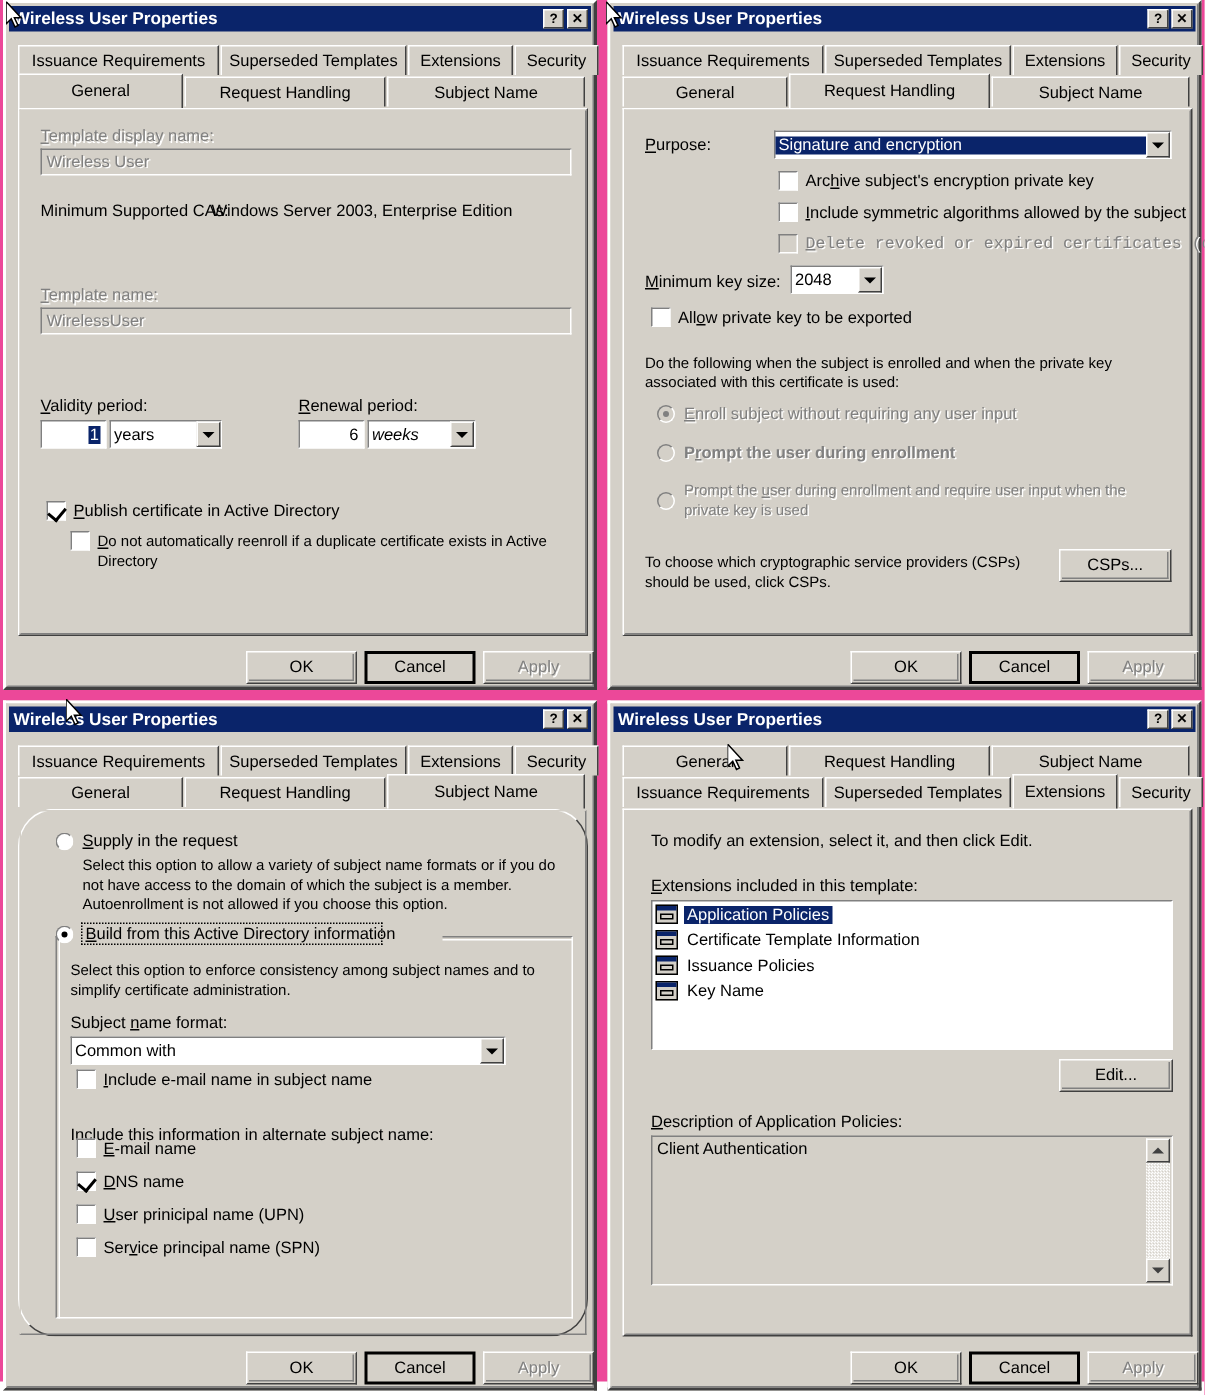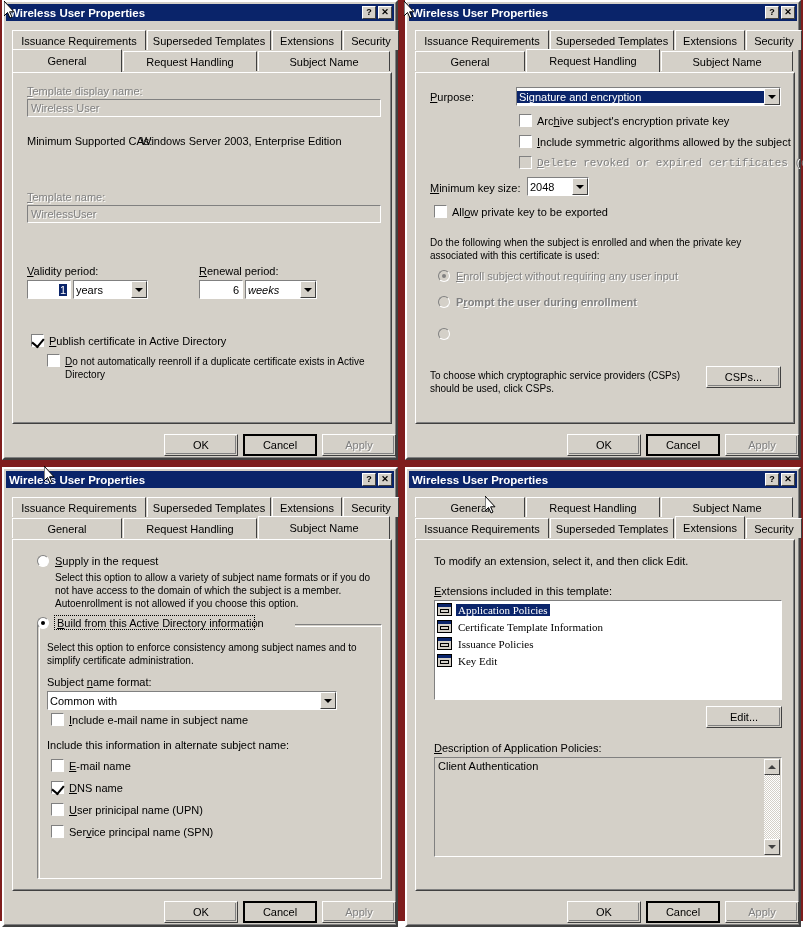--- a/index.html
+++ b/index.html
@@ -4,21 +4,21 @@
 <style>
   html,body{margin:0;padding:0;}
   body{
     width:803px;height:930px;
     background:#ffffff;
     font-family:"Liberation Sans", sans-serif;
     font-size:11px;
     color:#000;
     overflow:hidden;
   }
-  .screen{position:relative;width:803px;height:921px;background:#7f1d1d;}
+  .screen{position:relative;width:803px;height:921px;background:#ec4899;}
 
   
   .dlg{
     position:absolute;
     background:#d4d0c8;
     border-top:2px solid #ffffff;
     border-left:2px solid #ffffff;
     border-right:2px solid #404040;
     border-bottom:2px solid #404040;
     box-sizing:border-box;
@@ -175,21 +175,21 @@
     border-top:1px solid #ffffff;border-left:1px solid #ffffff;
     box-sizing:border-box;pointer-events:none;
   }
 
   .listbox{
     position:absolute;background:#ffffff;
     border-top:1px solid #808080;border-left:1px solid #808080;
     border-right:1px solid #ffffff;border-bottom:1px solid #ffffff;
     box-sizing:border-box;overflow:hidden;
   }
-  .lrow{display:flex;align-items:center;height:17px;padding-left:2px;font-family:Liberation Serif, serif;}
+  .lrow{display:flex;align-items:center;height:17px;padding-left:2px;}
   .lrow .licon{
     width:15px;height:13px;margin-right:4px;flex:none;
     background:#d4d0c8;
     border:1px solid #000;box-sizing:border-box;position:relative;
   }
   .lrow .licon:before{
     content:"";position:absolute;left:0;top:0;right:0;height:3px;background:#0a246a;
   }
   .lrow .licon:after{
     content:"";position:absolute;left:2px;top:5px;right:2px;height:4px;
@@ -379,20 +379,21 @@
 
       <div class="rb dis" style="left:22px;top:197px;">
           <span class="dot"></span>
         </div>
       <span class="lbl dis" style="left:40px;top:197px;"><span class="u">E</span>nroll subject without requiring any user input</span>
 
       <div class="rb dis" style="left:22px;top:223px;"></div>
       <span class="lbl dis" style="left:40px;top:223px;font-weight:bold;">P<span class="u">r</span>ompt the user during enrollment</span>
 
       <div class="rb dis" style="left:22px;top:255px;"></div>
+      <div class="multiline dis" style="left:40px;top:248px;width:325px;">Prompt the <span class="u">u</span>ser during enrollment and require user input when the private key is used</div>
 
       <div class="multiline" style="left:14px;top:296px;width:270px;">To choose which cryptographic service providers (CSPs) should be used, click CSPs.</div>
       <div class="btn" style="left:290px;top:293px;width:75px;height:22px;">
           <span class="ib"></span>
           <span>CSPs...</span>
         </div>
     </div>
 
     <div class="btn" style="left:160px;top:432px;width:74px;height:22px;">
         <span class="ib"></span>
@@ -423,21 +424,21 @@
       <div class="tab" style="width:124px;">Superseded Templates</div>
       <div class="tab" style="width:70px;">Extensions</div>
       <div class="tab" style="width:56px;">Security</div>
     </div>
     <div class="tabrow" style="left:8px;top:49px;">
       <div class="tab" style="width:110px;">General</div>
       <div class="tab" style="width:134px;">Request Handling</div>
       <div class="tab active" style="width:132px;">Subject Name</div>
     </div>
 
-    <div class="tabpage" style="left:8px;top:70px;width:380px;height:352px;">
+    <div class="tabpage" style="left:8px;top:70px;width:380px;height:352px;border-radius:25px;">
       <div class="inset"></div>
 
       <div class="rb" style="left:24px;top:15px;"></div>
       <span class="lbl" style="left:42px;top:15px;"><span class="u">S</span>upply in the request</span>
       <div class="multiline" style="left:42px;top:31px;width:330px;">Select this option to allow a variety of subject name formats or if you do not have access to the domain of which the subject is a member. Autoenrollment is not allowed if you choose this option.</div>
 
       <div class="groupbox" style="left:24px;top:84px;width:345px;height:255px;">
           <span class="g2"></span>
         </div>
       <div style="position:absolute;left:34px;top:76px;height:16px;background:#d4d0c8;width:248px;"></div>
@@ -453,21 +454,21 @@
       <div class="combo" style="left:34px;top:151px;width:290px;height:19px;">
         <span class="val">Common with</span>
         <span class="arrow">
             <span class="arrow-gl"></span>
           </span>
       </div>
 
       <div class="cb" style="left:38px;top:173px;"></div>
       <span class="lbl" style="left:56px;top:174px;"><span class="u">I</span>nclude e-mail name in subject name</span>
 
-      <span class="lbl" style="left:34px;top:199px;">Include this information in alternate subject name:</span>
+      <span class="lbl" style="left:34px;top:211px;">Include this information in alternate subject name:</span>
 
       <div class="cb" style="left:38px;top:219px;"></div>
       <span class="lbl" style="left:56px;top:220px;"><span class="u">E</span>-mail name</span>
 
       <div class="cb" style="left:38px;top:241px;">
           <span class="tick"></span>
         </div>
       <span class="lbl" style="left:56px;top:242px;"><span class="u">D</span>NS name</span>
 
       <div class="cb" style="left:38px;top:263px;"></div>
@@ -528,21 +529,21 @@
         <div class="lrow">
           <span class="licon"></span>
           <span class="ltext">Certificate Template Information</span>
         </div>
         <div class="lrow">
           <span class="licon"></span>
           <span class="ltext">Issuance Policies</span>
         </div>
         <div class="lrow">
           <span class="licon"></span>
-          <span class="ltext">Key Edit</span>
+          <span class="ltext">Key Name</span>
         </div>
       </div>
 
       <div class="btn" style="left:290px;top:166px;width:76px;height:22px;">
           <span class="ib"></span>
           <span>Edit...</span>
         </div>
 
       <span class="lbl" style="left:18px;top:202px;"><span class="u">D</span>escription of Application Policies:</span>
 

